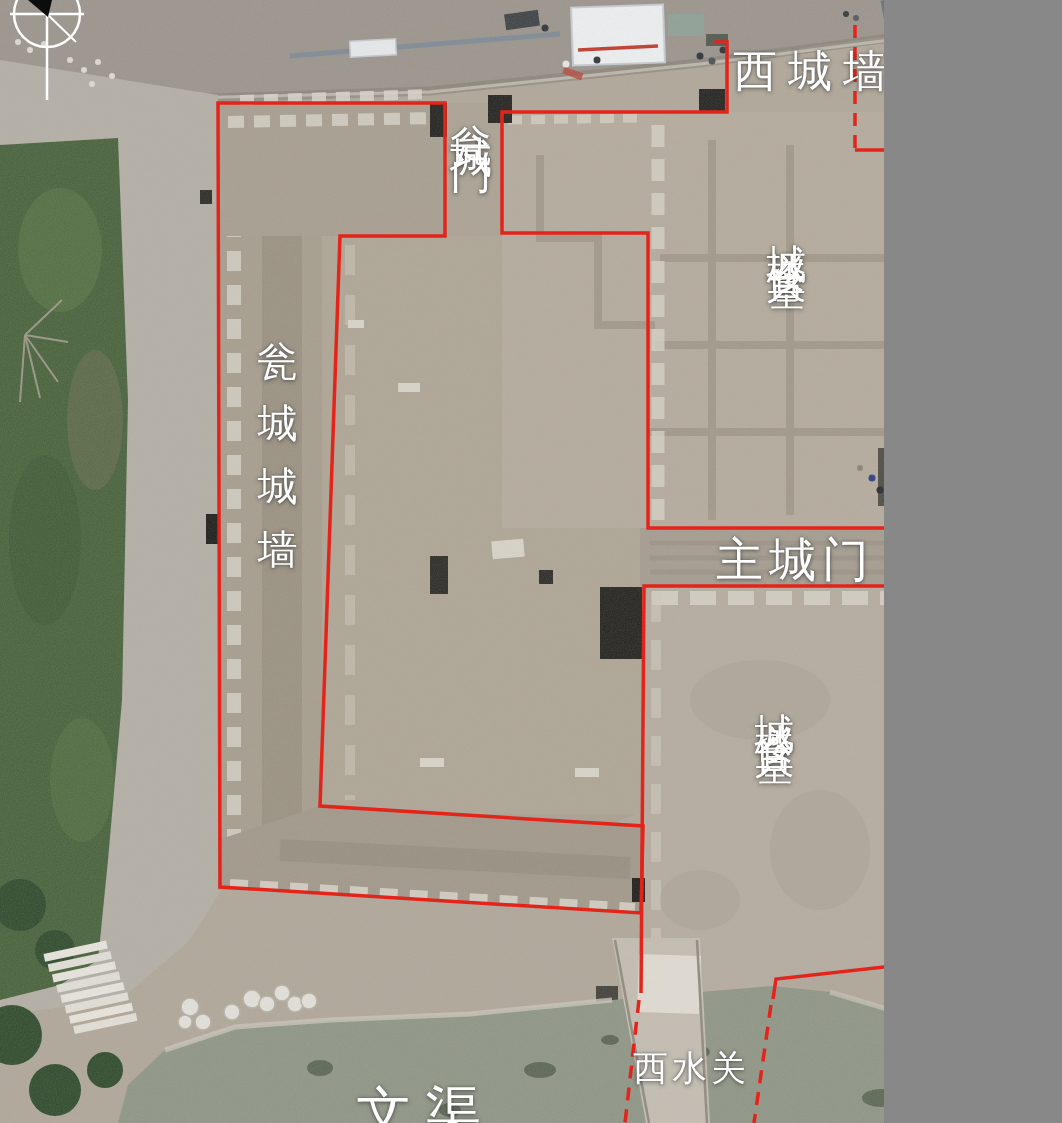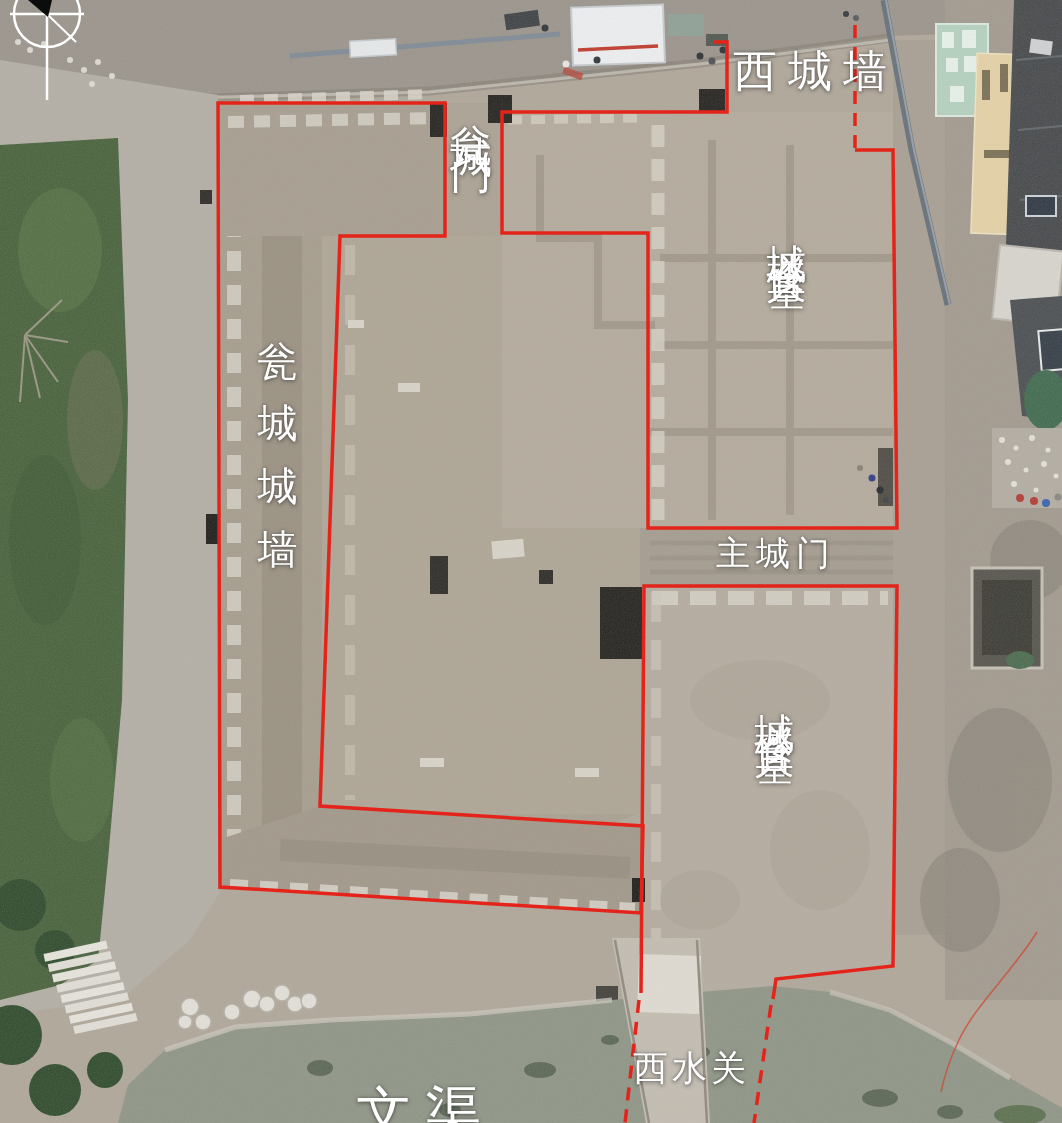--- a/index.html
+++ b/index.html
@@ -1,16 +1,16 @@
 <!DOCTYPE html>
 <html><head>
 <meta charset="utf-8">
 <style>
   html,body{margin:0;padding:0;background:#888;}
-  .stage{position:relative;width:1062px;height:1123px;overflow:hidden;background:#b0a79a;
+  .stage{position:relative;width:884px;height:1123px;overflow:hidden;background:#b0a79a;
          font-family:"Liberation Serif","DejaVu Serif",serif;}
   .stage svg{position:absolute;left:0;top:0;display:block;}
   .lbl{position:absolute;color:#fff;line-height:1;white-space:nowrap;
        text-shadow:0 1px 4px rgba(45,45,45,.65),0 0 2px rgba(70,70,70,.5);
        font-family:"Liberation Serif","DejaVu Serif",serif;}
   .v{writing-mode:vertical-rl;text-orientation:upright;}
 </style>
 </head>
 <body>
 
@@ -290,21 +290,21 @@
 </svg>
 
 <div class="lbl" style="left:733px;top:50px;font-size:44px;letter-spacing:11px;">西城墙</div>
 
 <div class="lbl v" style="left:450px;top:90px;font-size:42px;letter-spacing:13px;">瓮城门</div>
 
 <div class="lbl v" style="left:766px;top:212px;font-size:40px;letter-spacing:9px;">城楼台基</div>
 
 <div class="lbl v" style="left:257px;top:308px;font-size:40px;letter-spacing:63px;">瓮城城墙</div>
 
-<div class="lbl" style="left:716px;top:537px;font-size:34px;letter-spacing:6px;">主城门</div>
+<div class="lbl" style="left:716px;top:537px;font-size:47px;letter-spacing:6px;">主城门</div>
 
 <div class="lbl v" style="left:754px;top:681px;font-size:40px;letter-spacing:11px;">城楼台基</div>
 
 <div class="lbl" style="left:356px;top:1056px;font-size:56px;letter-spacing:13px;margin-top:29px;">文渠</div>
 
 <div class="lbl" style="left:633px;top:1051px;font-size:35px;letter-spacing:4px;">西水关</div>
 
 </div>
 
 </body></html>

